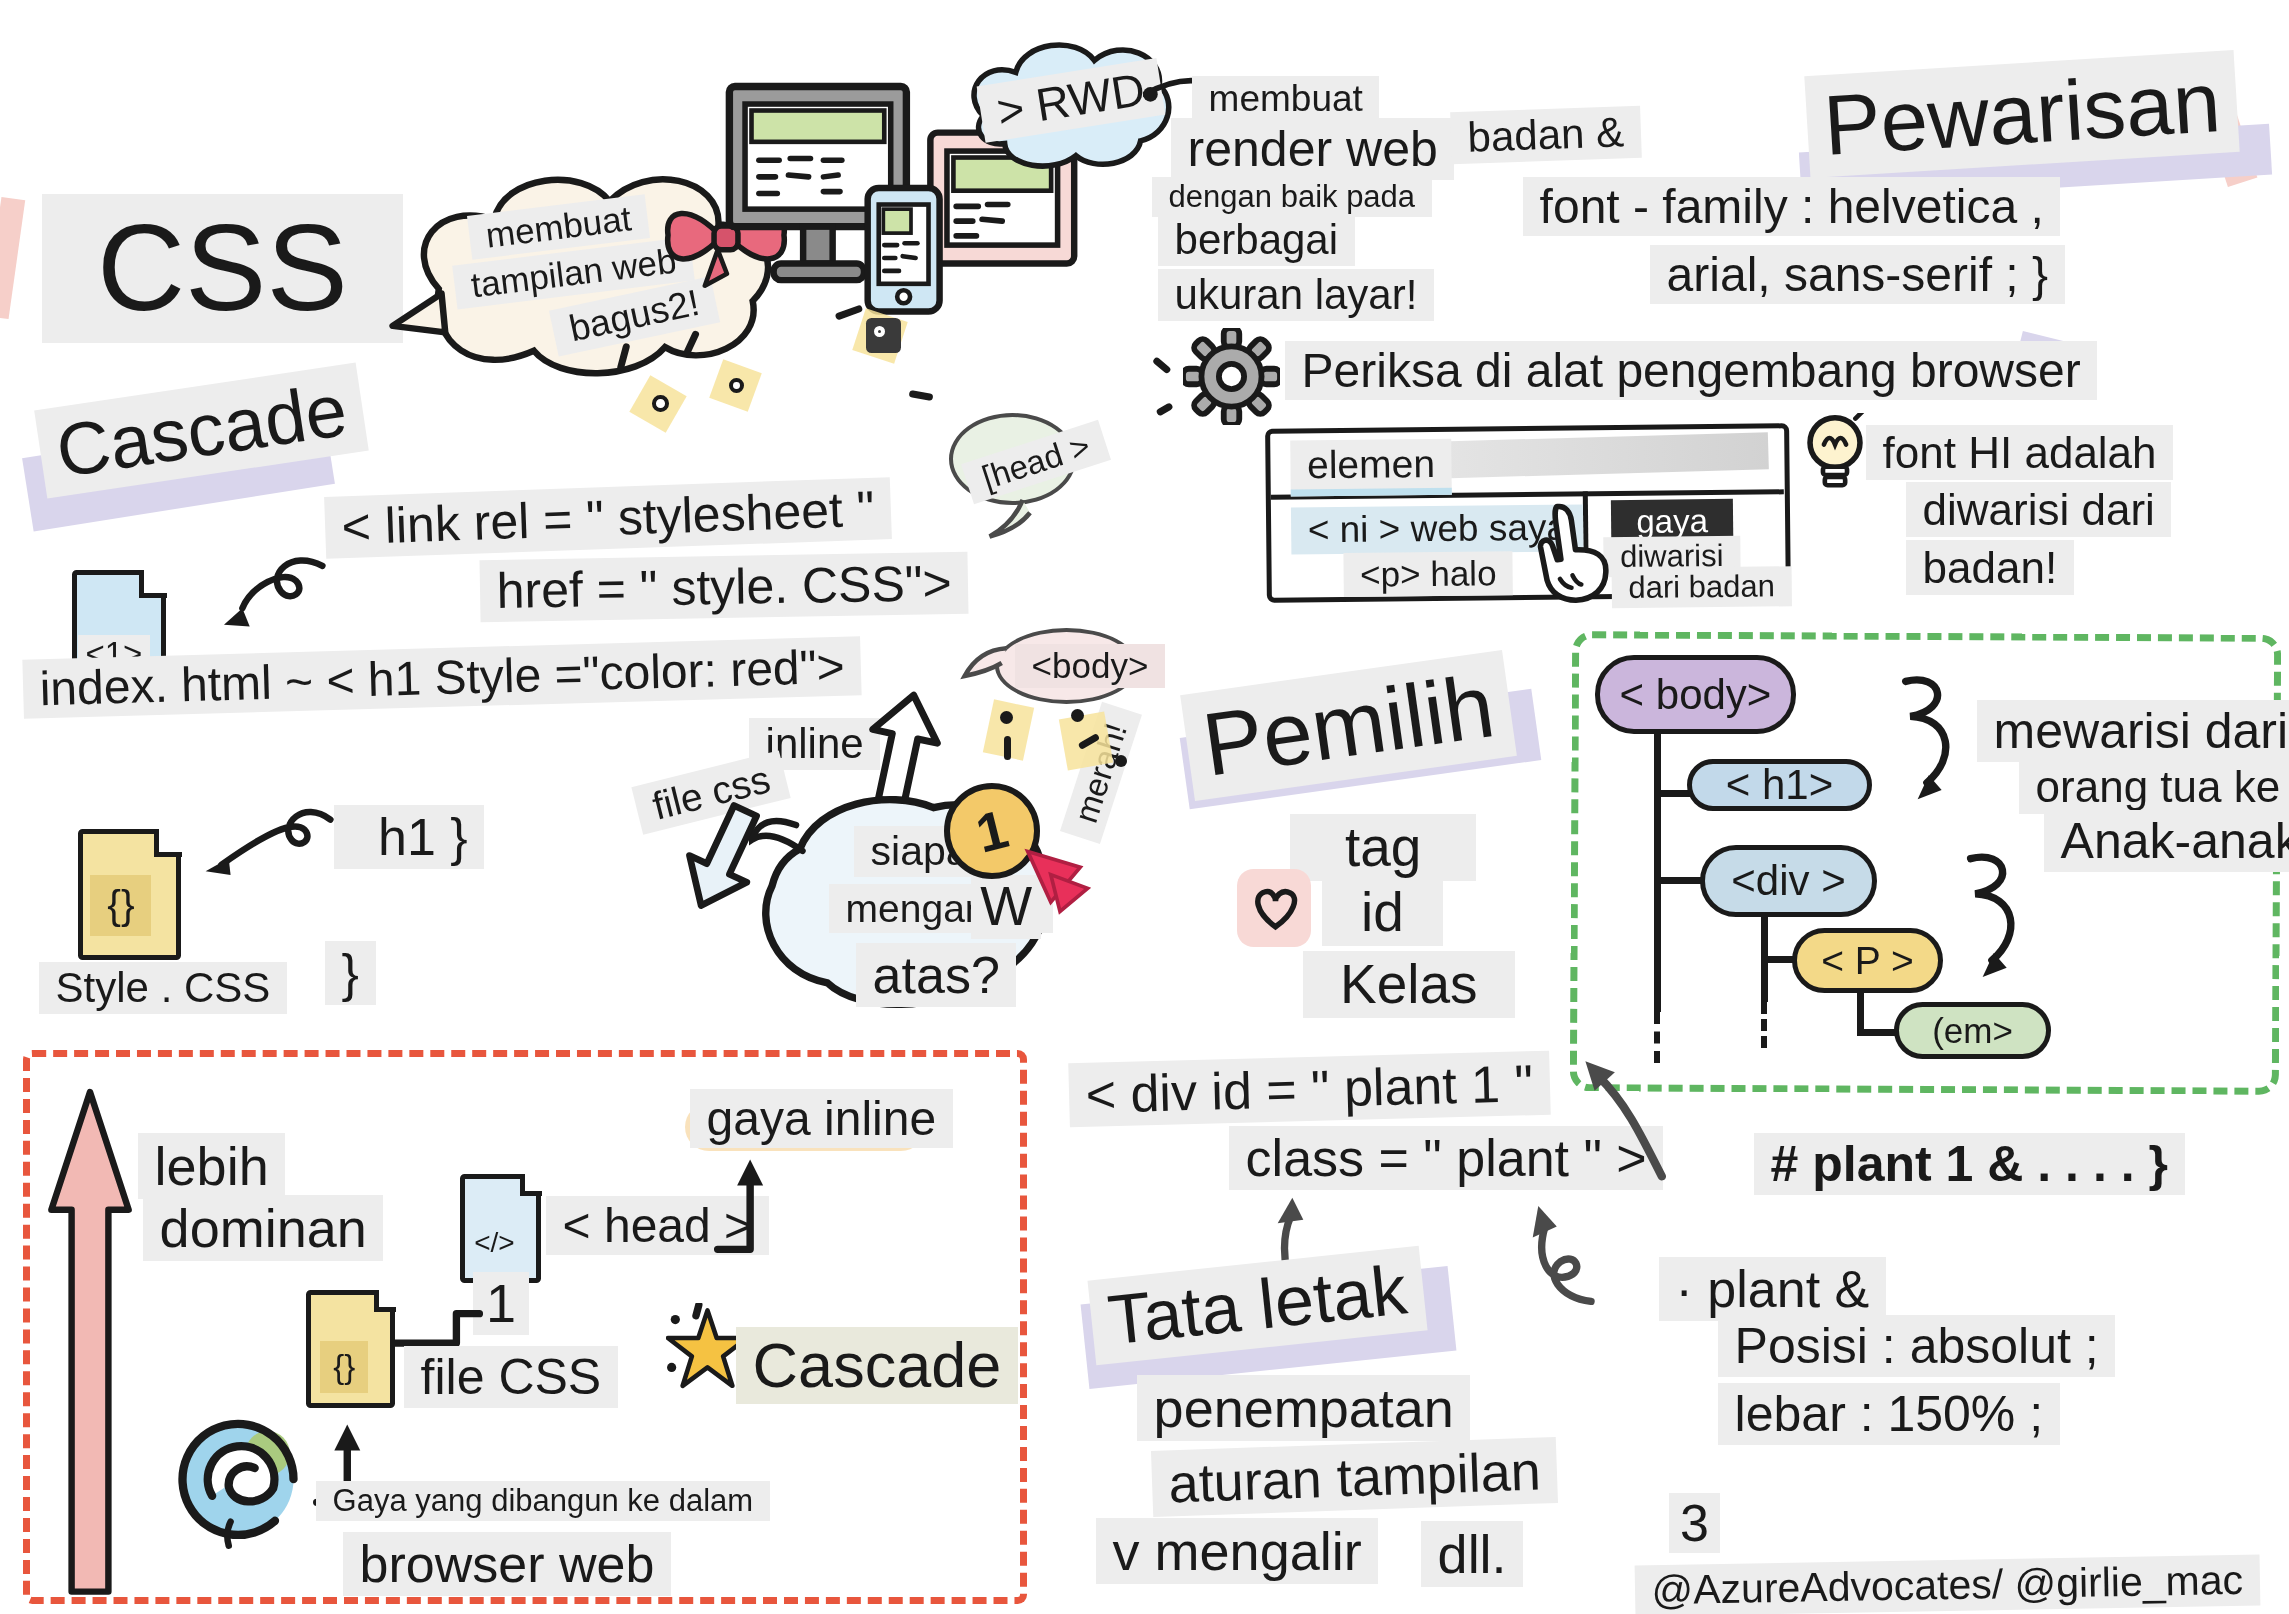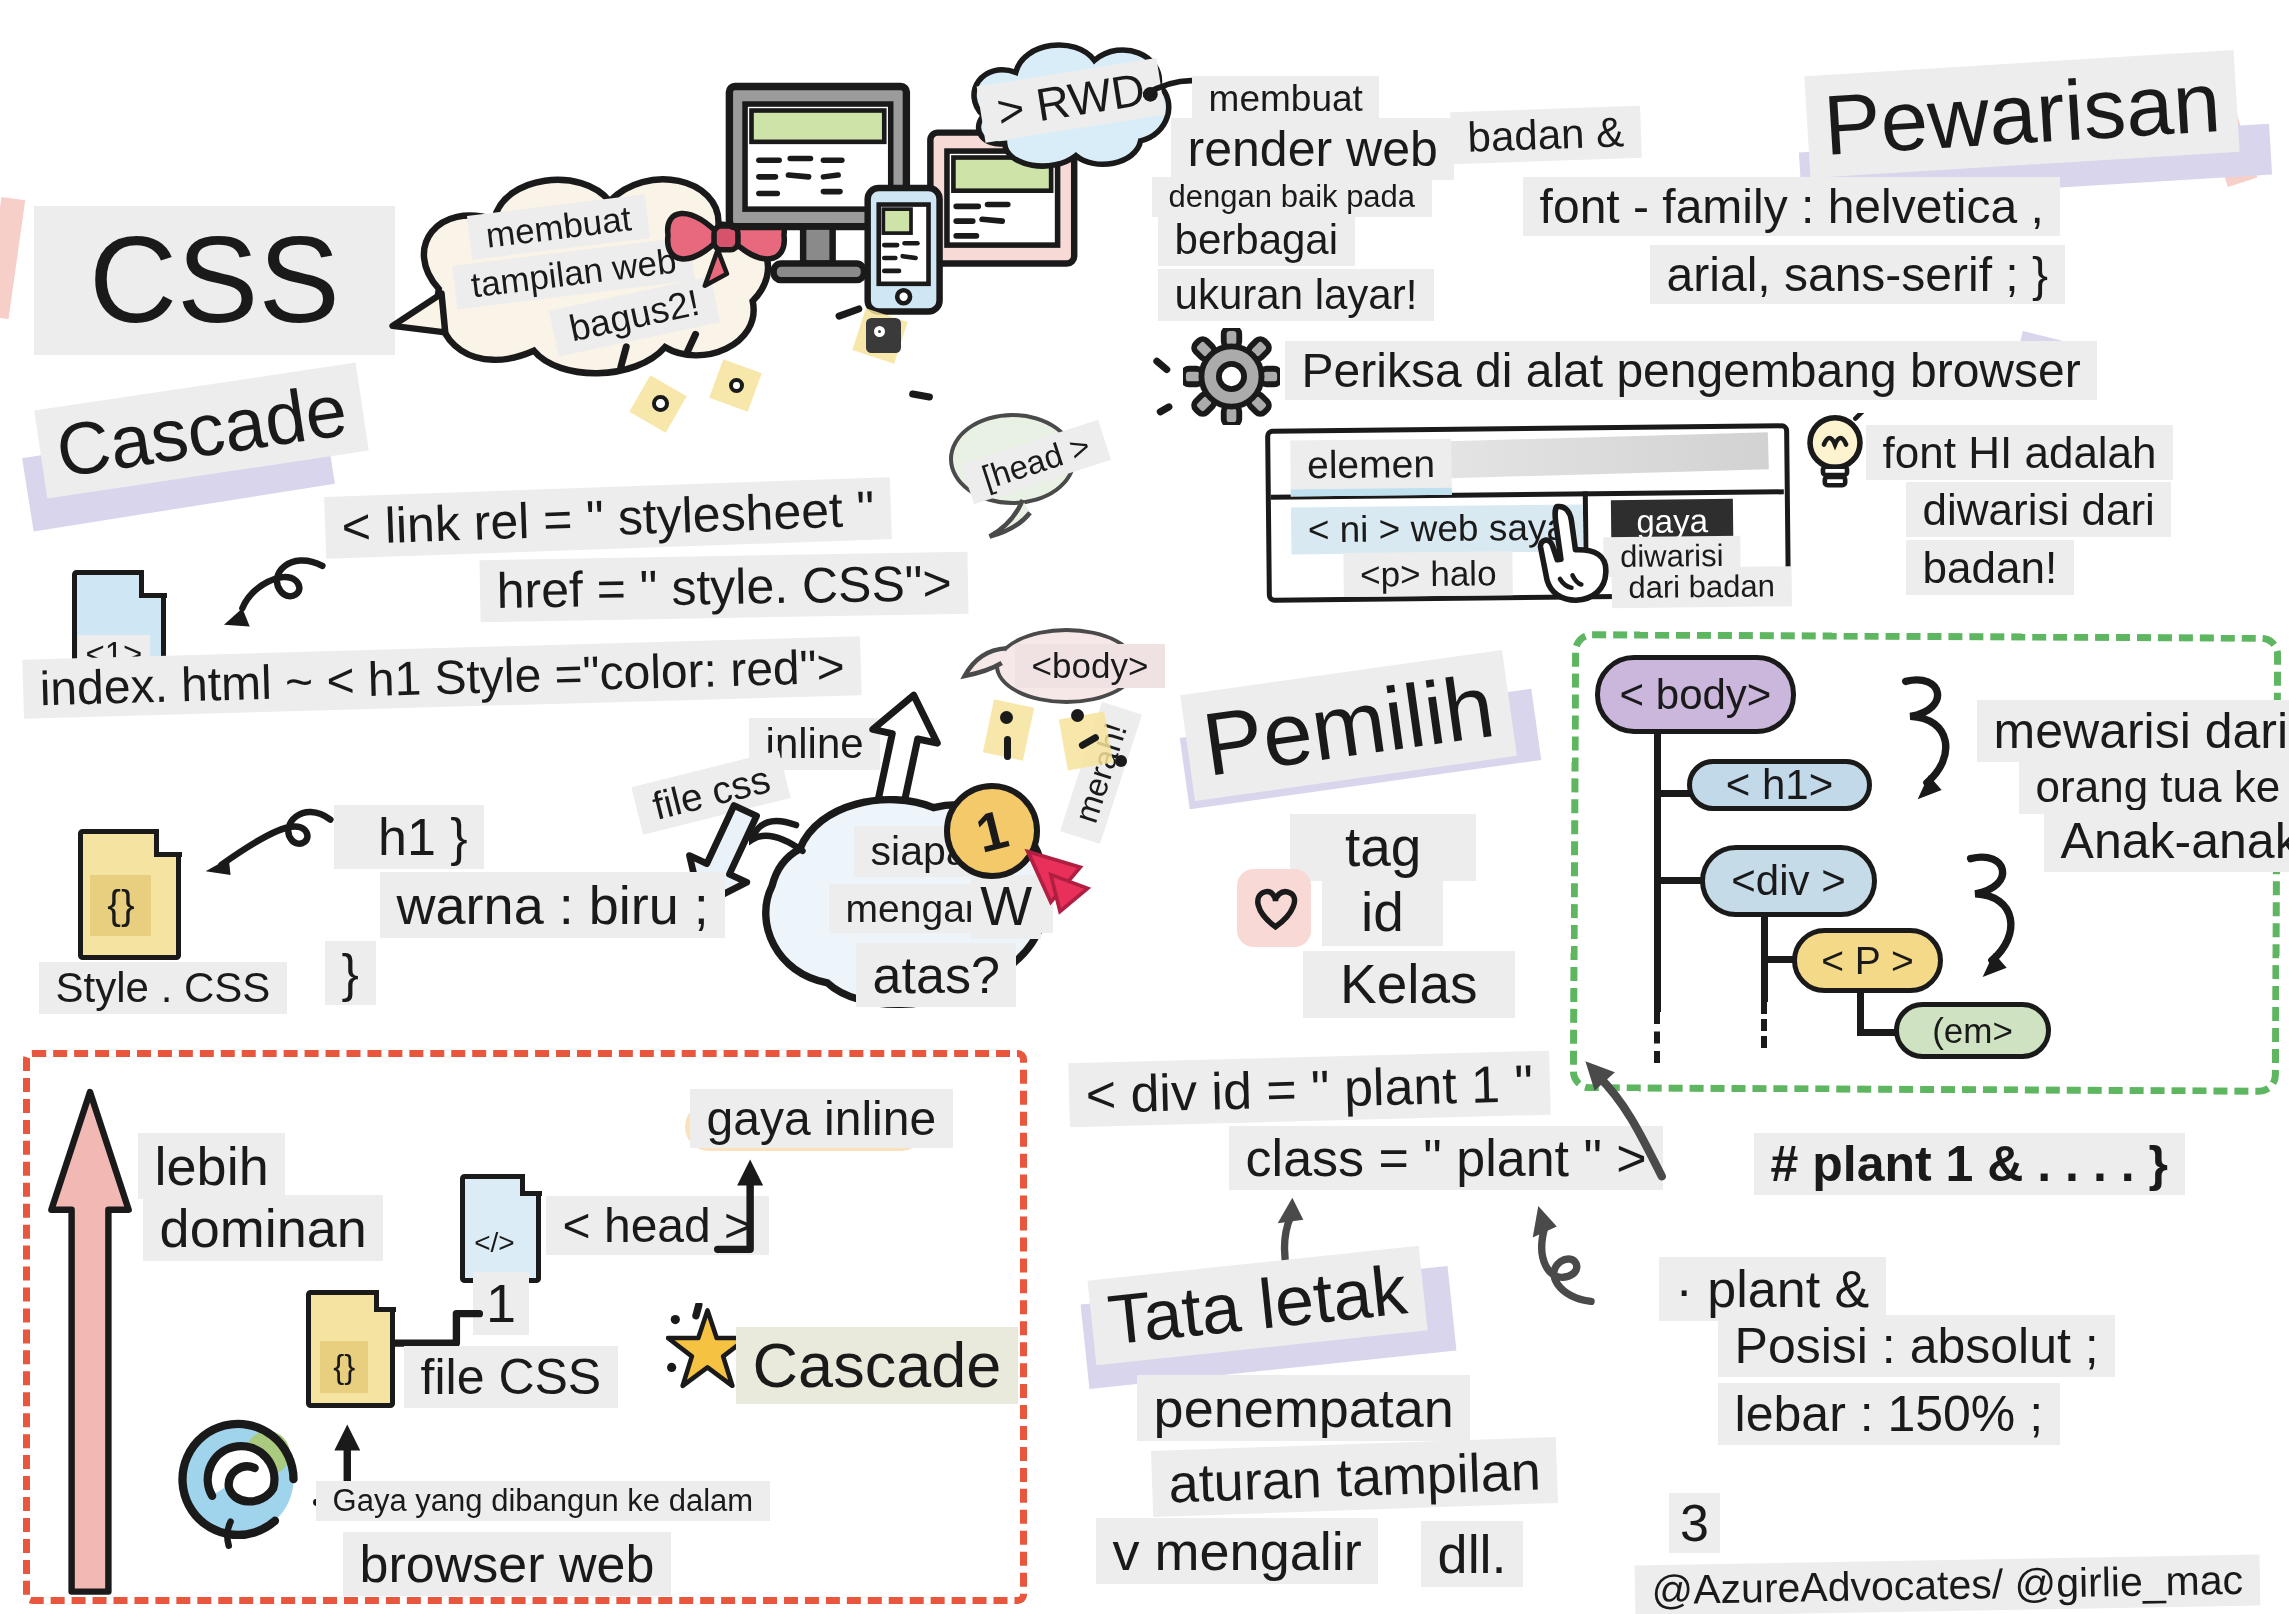--- a/index.html
+++ b/index.html
@@ -37,21 +37,21 @@
 
   <div class="pinkblob" style="left:-7.4px;top:198px;width:24px;height:120px;transform:rotate(8deg);"></div>
   <div class="pinkblob" style="left:2210px;top:74px;width:31px;height:111px;transform:rotate(-18deg);"></div>
   <div class="blob" style="left:1800px;top:138px;width:471px;height:51px;transform:rotate(-3.5deg);"></div>
   <div class="blob" style="left:26px;top:434px;width:305px;height:74px;transform:rotate(-9deg);"></div>
   <div class="blob" style="left:1183px;top:713px;width:355px;height:72px;transform:rotate(-8deg);"></div>
   <div class="blob" style="left:1084px;top:1285px;width:369px;height:85px;transform:rotate(-6deg);"></div>
   <div class="blob" style="left:1288px;top:1269px;width:83px;height:65px;transform:rotate(12deg);"></div>
   <div class="blob" style="left:2017px;top:337px;width:55px;height:42px;transform:rotate(14deg);"></div>
 
-  <div class="lbl" style="left:34px;top:194px;font-size:122px;padding:3.7px 55px;margin-top:12px;">CSS</div>
+  <div class="lbl" style="left:42px;top:194px;font-size:122px;padding:3.7px 55px;">CSS</div>
 
   <svg class="svgabs" style="left:388px;top:155px;" width="397" height="231" viewBox="0 0 430 250">
     <path d="M55,145 C15,100 55,50 115,70 C125,22 210,12 240,50 C280,8 360,25 358,75 C410,78 428,125 395,158 C405,205 340,232 300,208 C268,245 185,245 158,212 C95,240 45,205 55,145 Z" fill="#faf3e7" stroke="#1a1a1a" stroke-width="7"></path>
     <path d="M58,150 L5,185 L62,192 Z" fill="#faf3e7" stroke="#1a1a1a" stroke-width="7" stroke-linejoin="round"></path>
   </svg>
   <div class="lbl" style="left:469px;top:205px;font-size:35px;transform:rotate(-7deg);">membuat</div>
   <div class="lbl" style="left:454px;top:251px;font-size:35px;transform:rotate(-7deg);">tampilan web</div>
   <div class="lbl" style="left:552px;top:293px;font-size:37px;transform:rotate(-12deg);">bagus2!</div>
 
   <svg class="svgabs" style="left:657px;top:189px;" width="138" height="106" viewBox="0 0 150 115">
@@ -245,21 +245,20 @@
 
   <div class="yellowpatch" style="left:988px;top:703px;width:41px;height:54px;transform:rotate(12deg);"></div>
   <div class="yellowpatch" style="left:1063px;top:715px;width:46px;height:52px;transform:rotate(-10deg);"></div>
   <div class="dot" style="left:1000px;top:711px;width:13px;height:13px;"></div>
   <div class="dash" style="left:1004px;top:736px;width:7.4px;height:24px;"></div>
   <div class="dot" style="left:1071px;top:709px;width:13px;height:13px;"></div>
   <div class="dash" style="left:1078px;top:738px;width:22px;height:7.4px;transform:rotate(-30deg);"></div>
   <div class="dot" style="left:1115px;top:755px;width:12px;height:12px;"></div>
 
   <div class="lbl" style="left:334px;top:805px;font-size:52px;padding-left:44px;">h1 }</div>
-  <div class="lbl" style="left:380px;top:872px;font-size:54px;">warna : biru ;</div>
   <div class="lbl" style="left:325px;top:941px;font-size:52px;">}</div>
   <svg class="svgabs" style="left:201px;top:801px;" width="134" height="74" viewBox="0 0 145 80">
     <path d="M140,20 c-30,-22 -55,6 -42,22 c8,10 24,0 14,-11 c-12,-11 -42,4 -90,38" fill="none" stroke="#1a1a1a" stroke-width="7" stroke-linecap="round"></path>
     <path d="M30,62 L5,76 L32,80 Z" fill="#1a1a1a"></path>
   </svg>
   <div class="file" style="left:78px;top:829px;width:103px;height:131px;background:#f4e3a1;">
     <div class="fold"></div>
     <div style="position:absolute;left:7.4px;top:41px;width:61px;height:61px;background:#e7cf7f;display:flex;align-items:center;justify-content:center;font-size:41px;">{}</div>
   </div>
   <div class="lbl" style="left:39px;top:962px;font-size:42px;">Style . CSS</div>

